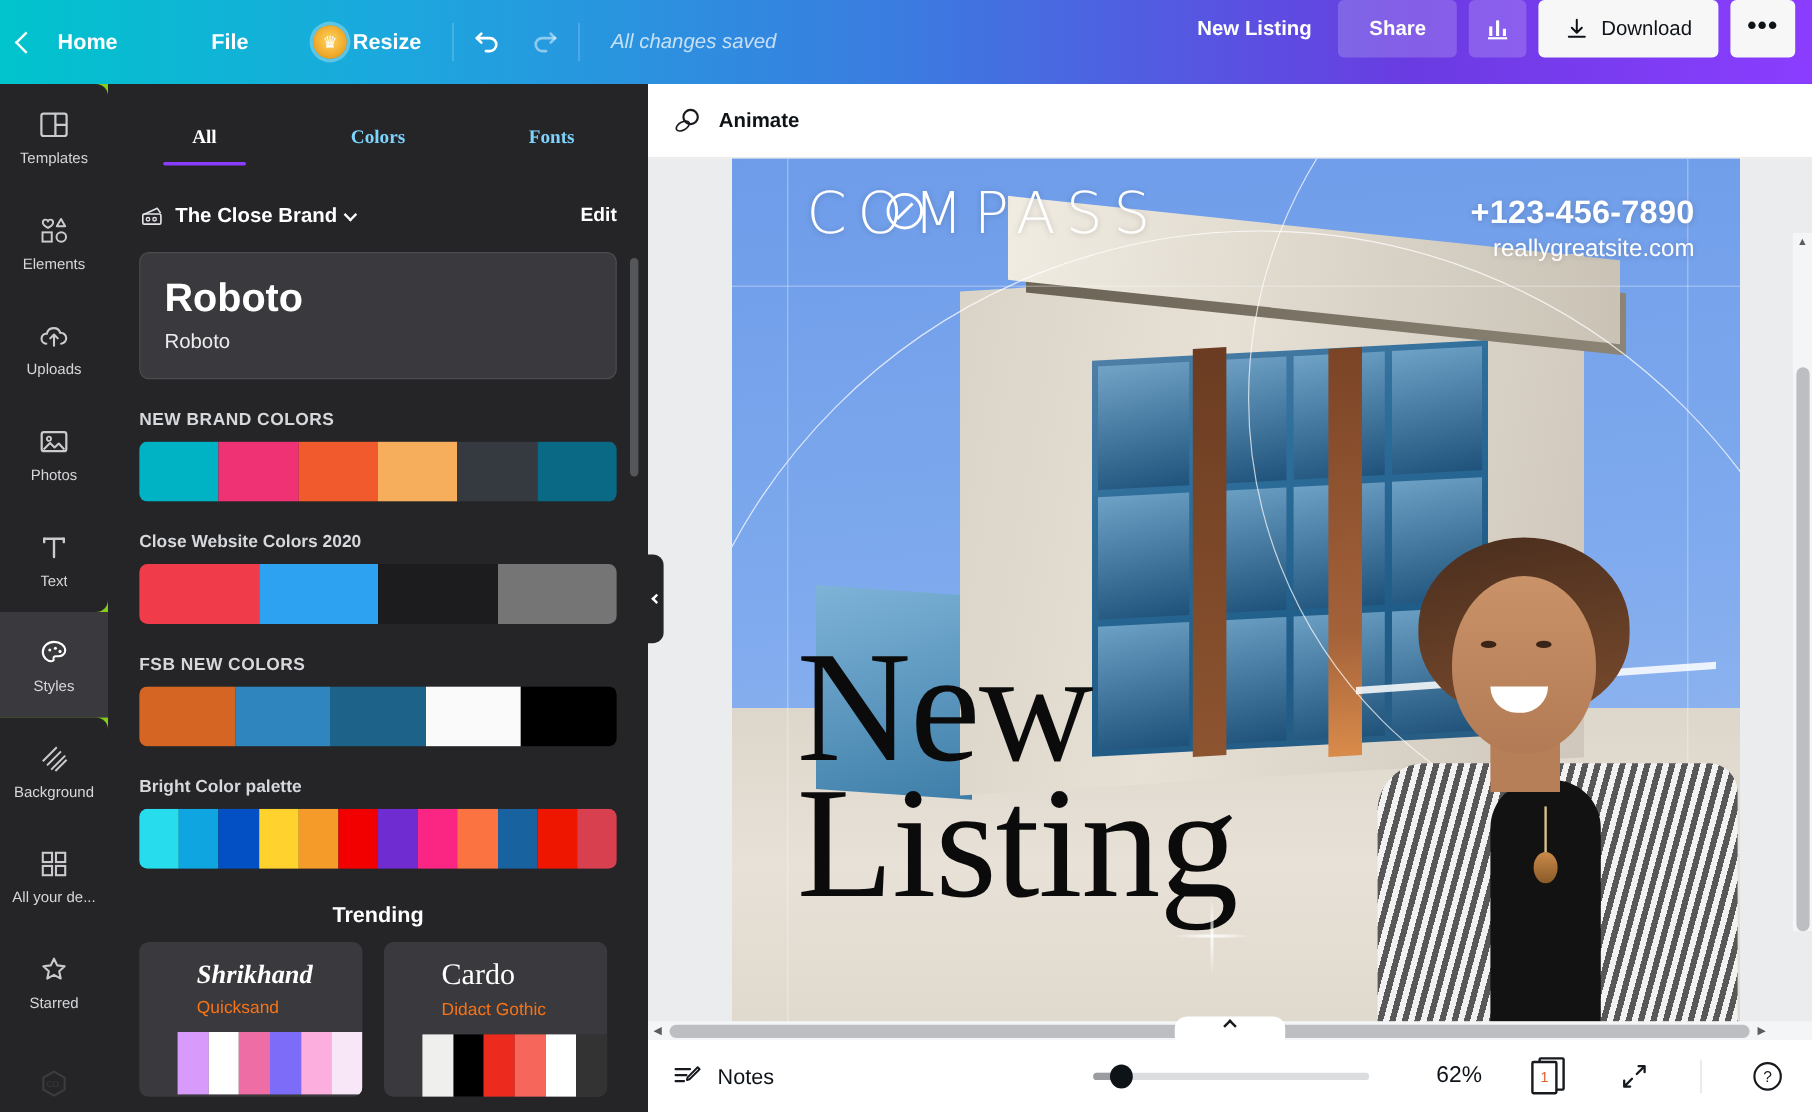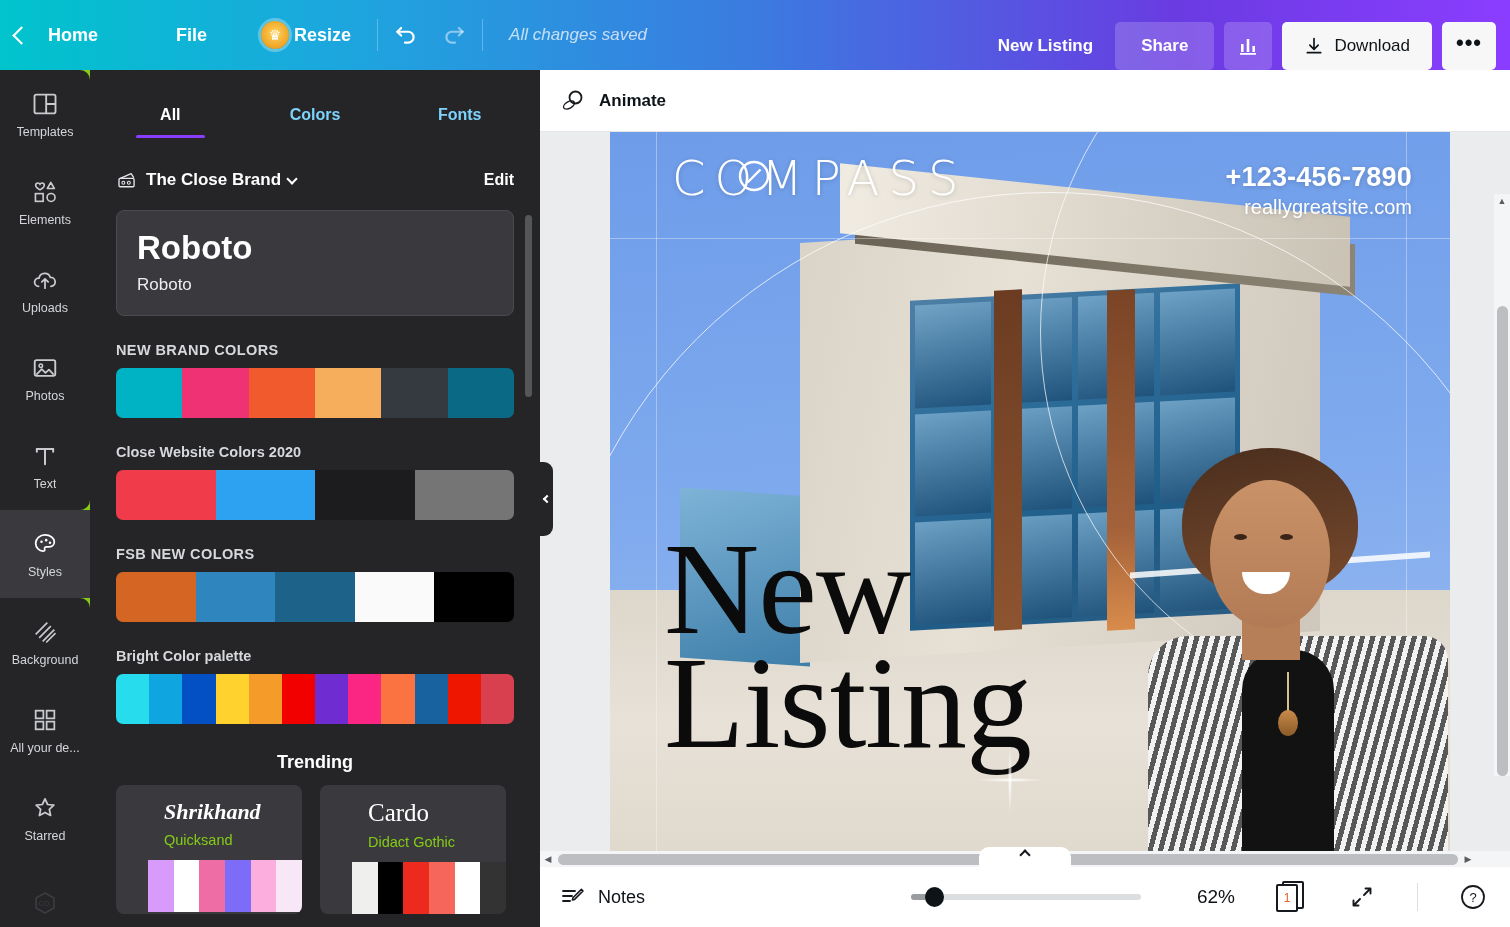--- a/index.html
+++ b/index.html
@@ -8,21 +8,21 @@
     overflow: hidden;
     font-family: "Liberation Sans", sans-serif;
     background: #fff;
   }
   #app { position: relative; width: 1510px; height: 927px; overflow: hidden; }
 
   
   .topbar {
     position: absolute; left: 0; top: 0; width: 1510px; height: 70px;
     background: linear-gradient(90deg,#00C4CC 0%, #1CA7DE 22%, #3B7BE0 50%, #6A3BE2 78%, #8B3DFF 100%);
-    display: flex; align-items: flex-end; color: #fff;
+    display: flex; align-items: flex-start; color: #fff;
   }
   .tb-left { display: flex; align-items: center; height: 100%; }
   .tb-back { width: 42px; height: 70px; display:flex; align-items:center; justify-content:center; cursor:pointer; }
   .chev-left {
     display:inline-block; width: 13px; height: 13px;
     border-left: 2.4px solid #fff; border-bottom: 2.4px solid #fff;
     transform: rotate(45deg);
   }
   .tb-item {
     font-size: 18px; font-weight: bold; padding: 0 22px; height: 70px;
@@ -83,21 +83,21 @@
   }
   .rail-item.active { background:#3A3A3E; }
   .rail-item .lbl { white-space:nowrap; max-width: 88px; overflow:hidden; text-overflow:ellipsis; text-align:center;}
   .rail-ico { width: 28px; height: 28px; display:block; }
 
   
   .panel {
     position:absolute; left:90px; top:70px; width: 450px; height: 857px;
     background:#252528; color:#fff; overflow:hidden;
   }
-  .tabs { display:flex; height: 68px; align-items:flex-end; padding: 0 8px; }
+  .tabs { display:flex; height: 68px; align-items:flex-end; padding: 0 8px; font-family: Liberation Serif, serif; }
   .tab {
     flex:1; text-align:center; font-size: 16px; font-weight:bold; color:#7dd3fc;
     padding-bottom: 14px; cursor:pointer; position:relative;
   }
   .tab.active { color:#fff; }
   .tab.active::after {
     content:""; position:absolute; left:26%; right:26%; bottom:0; height:3px;
     background:#8B3DFF; border-radius:2px;
   }
   .panel-scroll { position:absolute; top:68px; left:0; right:0; bottom:0; overflow:hidden; padding: 0 26px; }
@@ -119,21 +119,21 @@
   .swatches {
     display:flex; height: 50px; border-radius: 7px; overflow:hidden; cursor:pointer;
   }
   .swatches > i { flex:1; display:block; }
   .trend-title { font-size: 18px; font-weight:bold; margin: 28px 0 12px 0; text-align: center; }
   .trend-row { display:flex; gap: 18px; }
   .trend-card { width: 186px; background:#3A3A3E; border-radius: 8px; overflow:hidden; cursor:pointer;padding-left:32px; }
   .trend-card .tc-top { padding: 14px 16px 12px 16px; }
   .tc-f1 { font-size: 22px; font-weight: bold; font-style: italic; color:#fff; font-family:"Liberation Serif", serif; }
   .tc-f1b { font-size: 25px; color:#fff; font-family:"Liberation Serif", serif; font-style: normal; font-weight: normal;}
-  .tc-f2 { font-size: 14.5px; color:#84cc16; margin-top: 7px; }
+  .tc-f2 { font-size: 14.5px; color:#f97316; margin-top: 7px; }
   .tc-sw { display:flex; height: 52px; }
   .tc-sw > i { flex:1; }
   .panel-sb {
     position:absolute; right: 8px; top: 145px; width: 7px; height: 182px;
     background:#55565A; border-radius: 4px;
   }
   .collapse-handle {
     position:absolute; left: 537px; top: 462px; width: 16px; height: 74px;
     background:#252528; border-radius: 0 9px 9px 0;
     display:flex; align-items:center; justify-content:center; cursor:pointer; z-index: 5;

